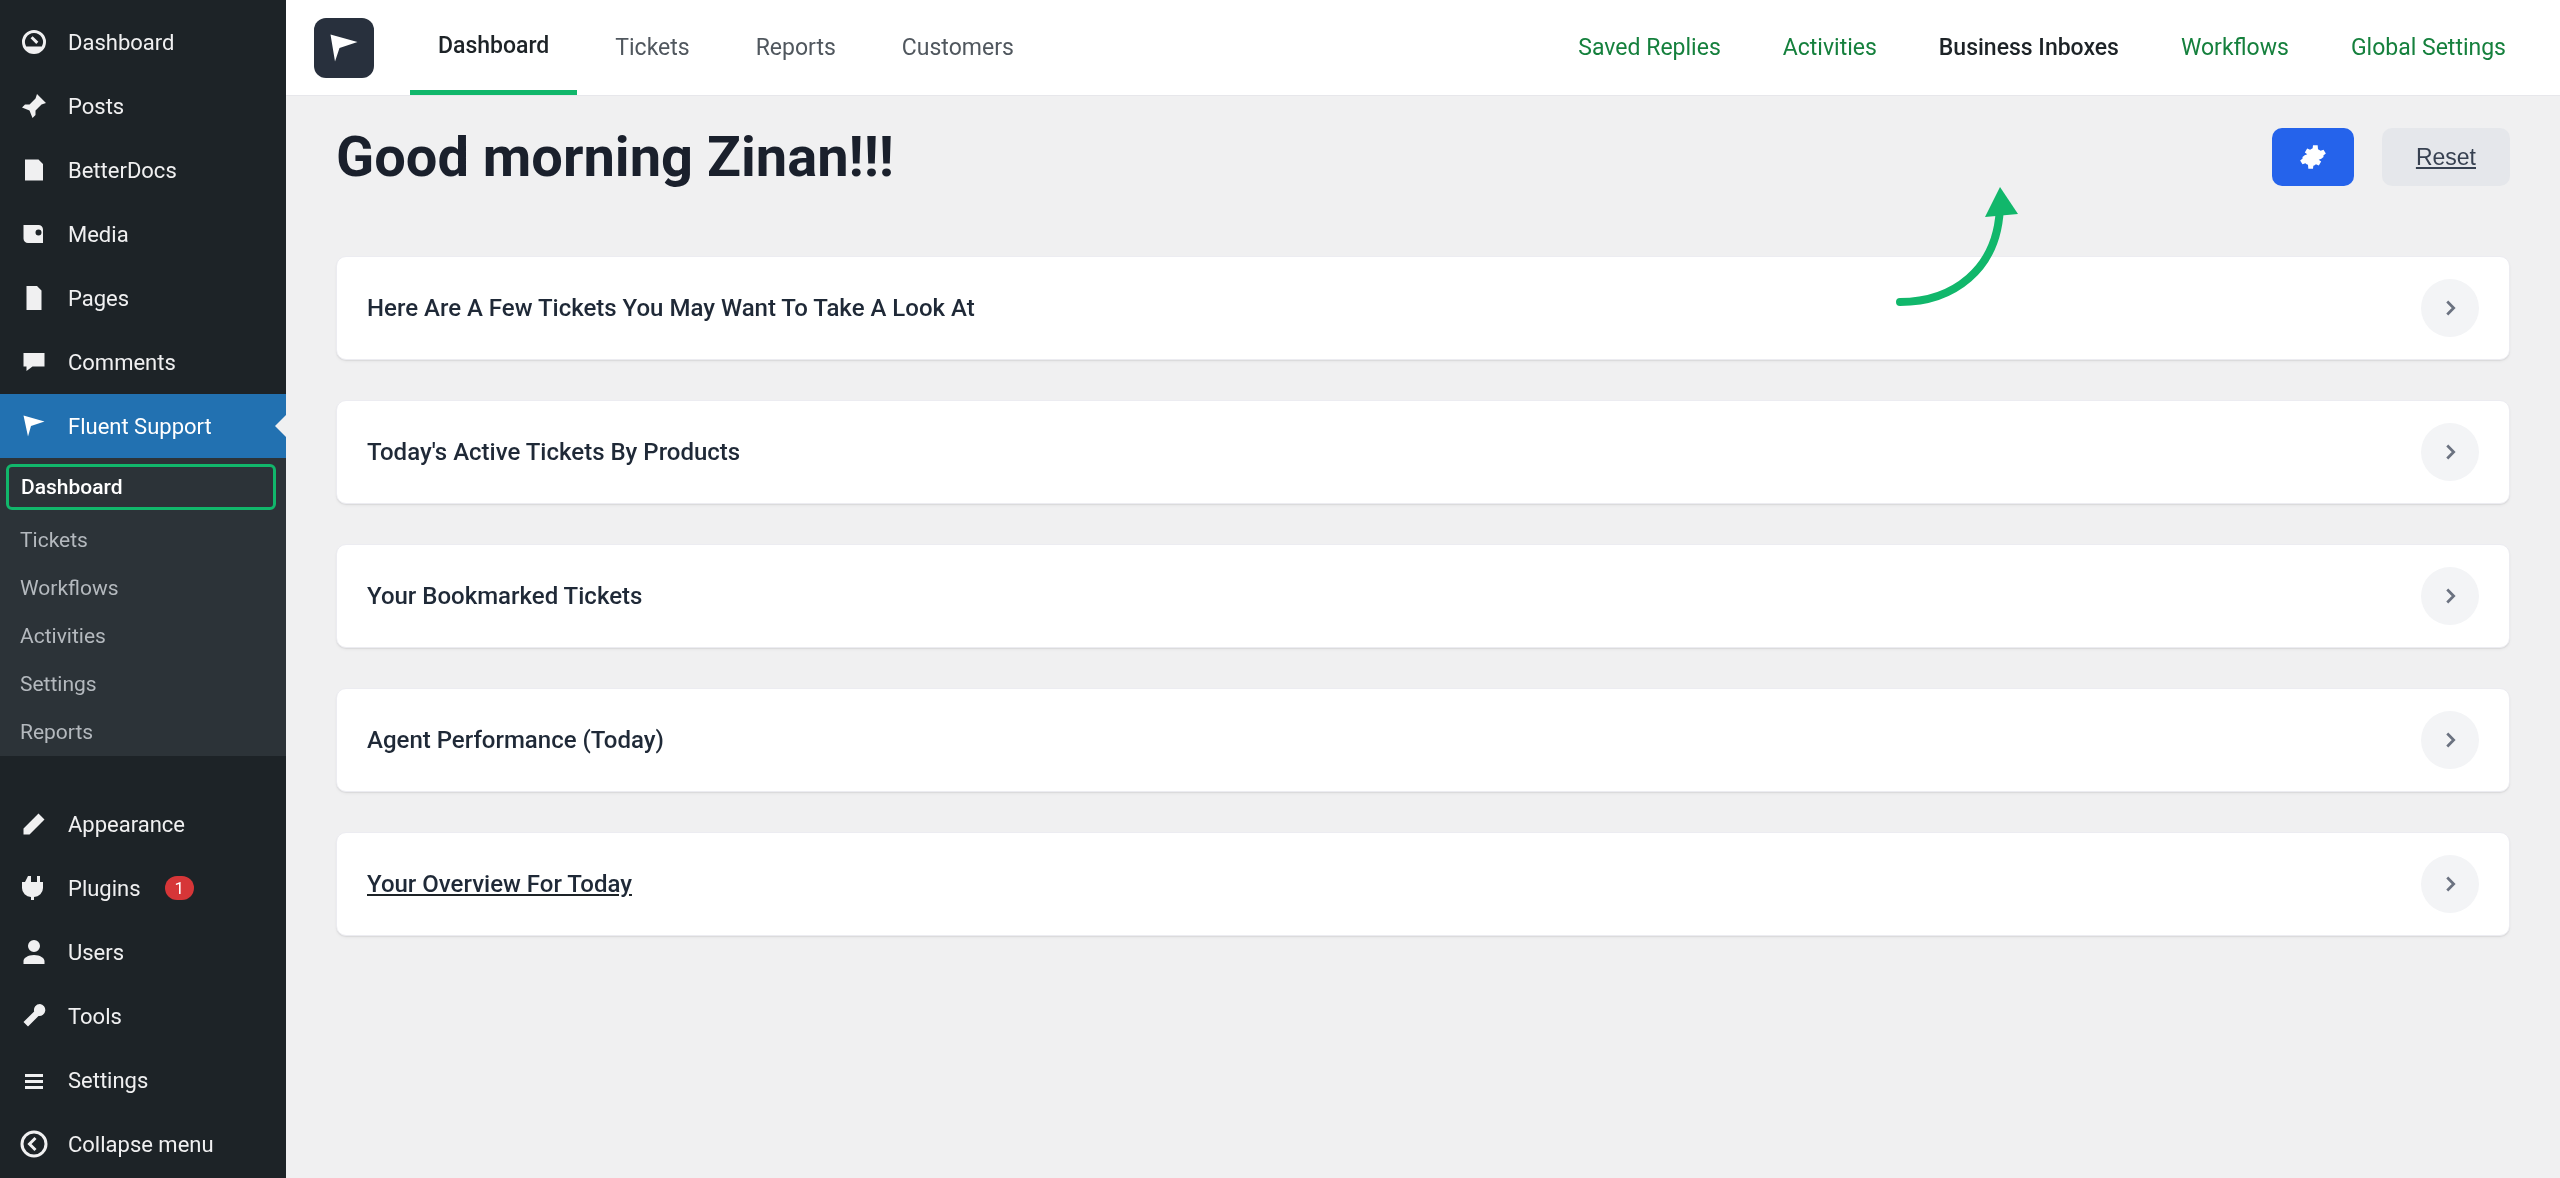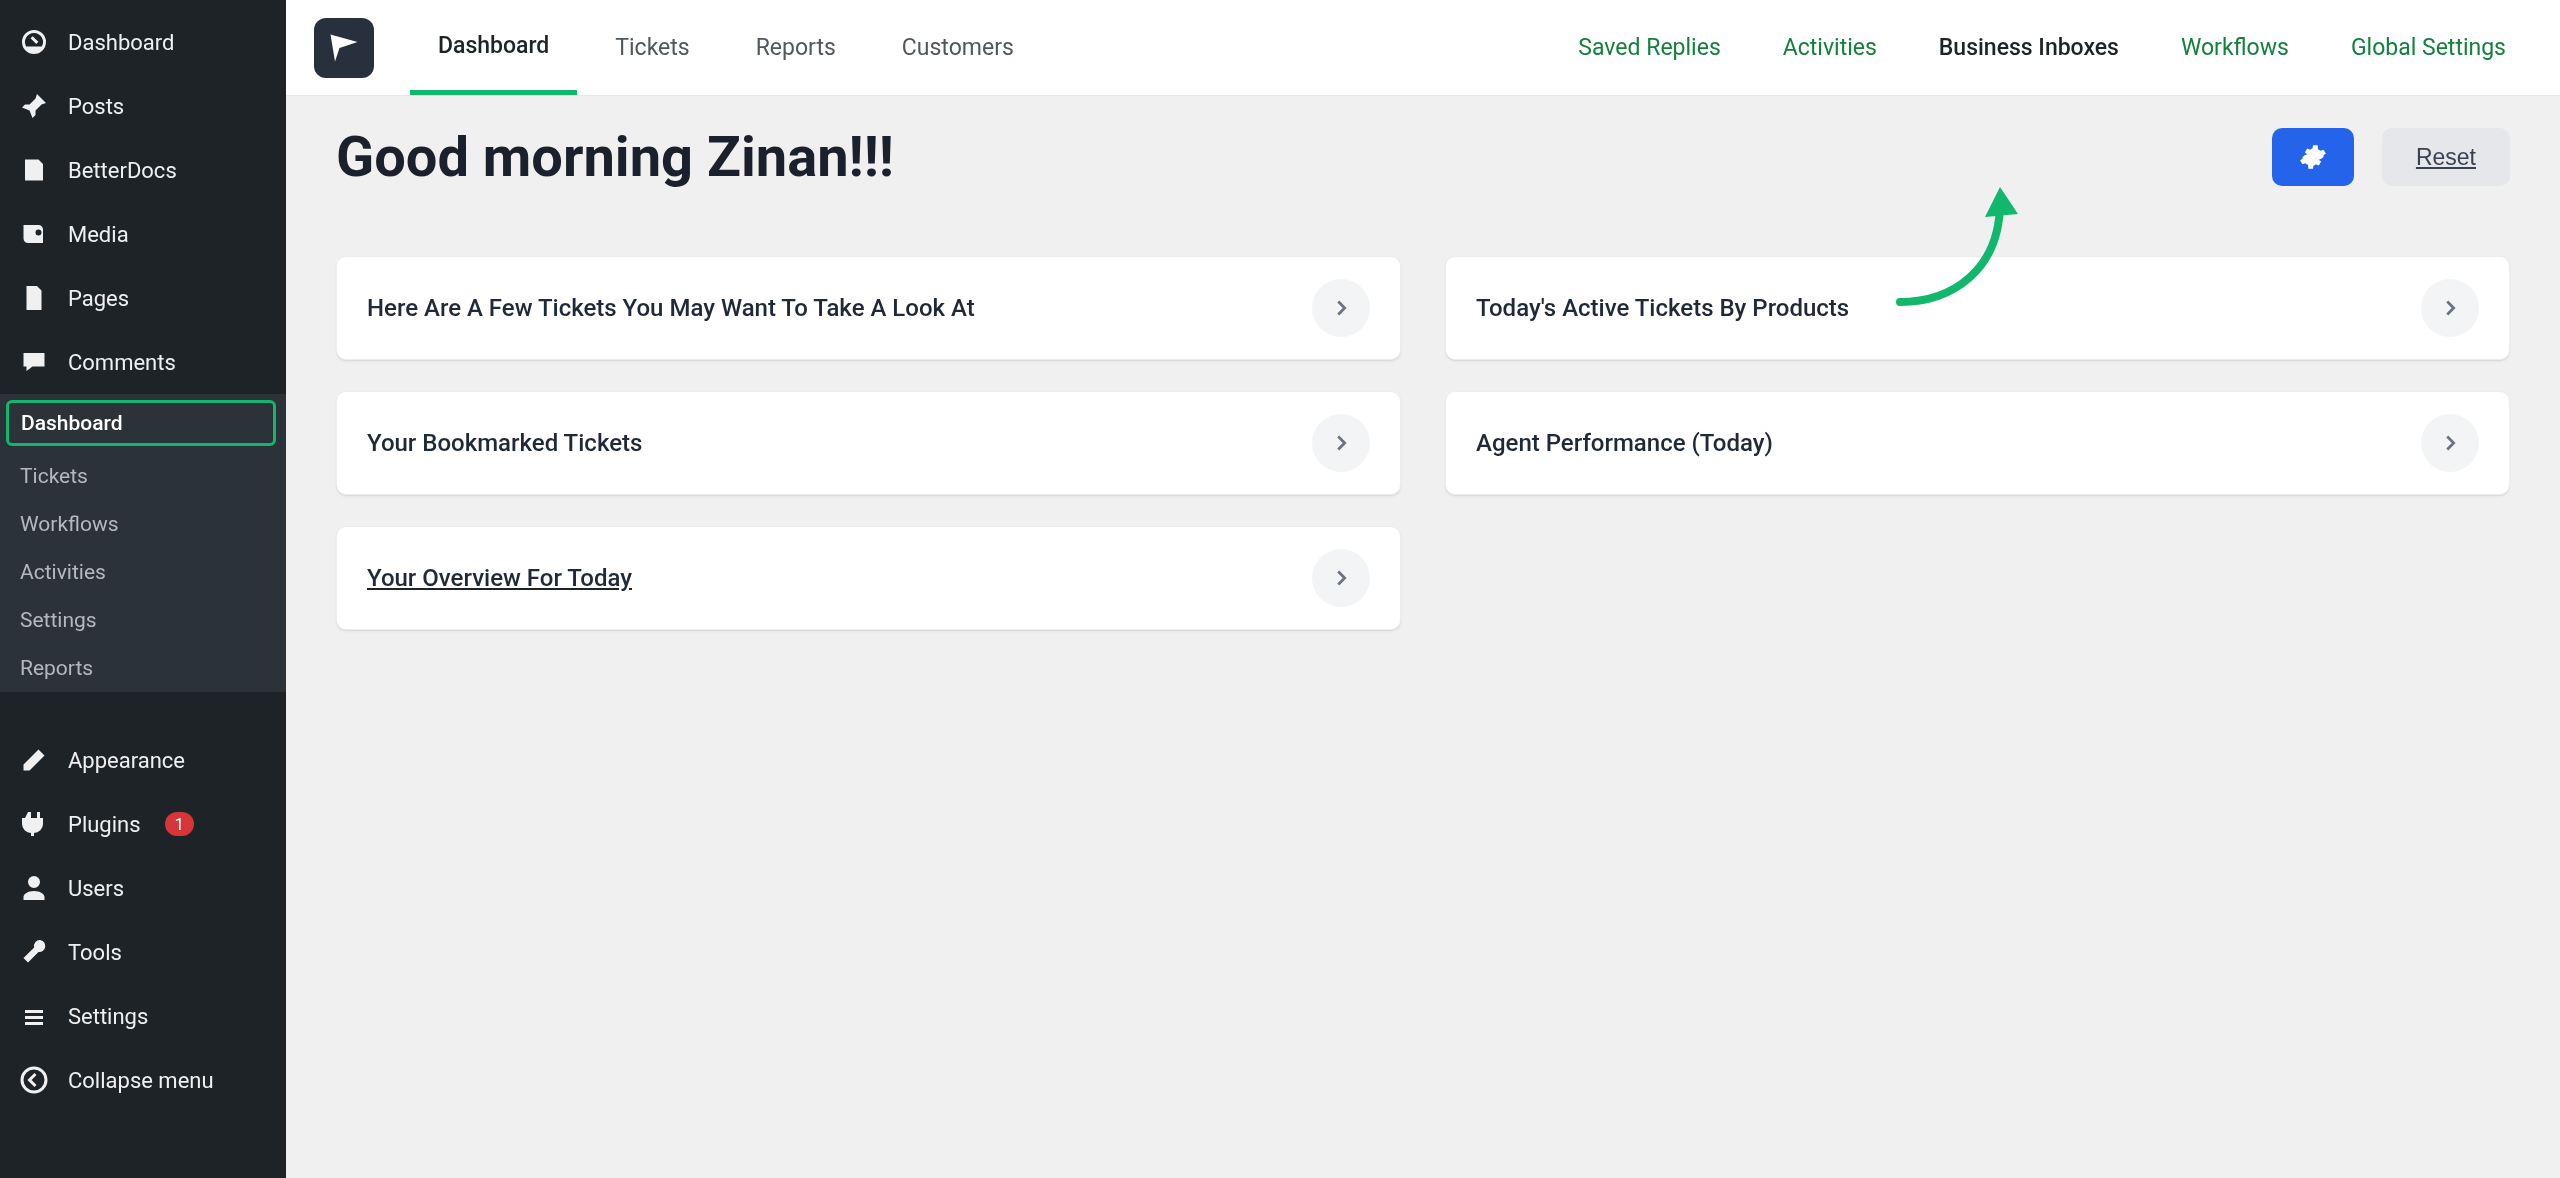--- a/index.html
+++ b/index.html
@@ -137,22 +137,22 @@
     color:#374151;
     border:none; border-radius:10px;
     font-size:23px;
     cursor:pointer;
     text-decoration:underline;
   }
 
   .cards-grid {
     margin-top: 66px;
     display: grid;
-    grid-template-columns: 1fr 1fr;
-    gap: 31px 44px;
+    grid-template-columns: 1fr;
+    gap: 40px 44px;
   }
   .card {
     background:#fff;
     border-radius:10px;
     box-shadow: 0 2px 3px rgba(0,0,0,.04), 0 1px 1px rgba(0,0,0,.06);
     border: 1px solid #ececf1;
     padding: 22px 30px;
     display:flex; align-items:center;
     cursor:pointer;
   }
@@ -221,20 +221,28 @@
     <span>Pages</span>
   </div>
   <div class="wp-item">
     <span class="wp-icon">
         <svg viewBox="0 0 20 20">
           <path d="M3 4h14v9H9l-4 3v-3H3z"></path>
         </svg>
       </span>
     <span>Comments</span>
   </div>
+  <div class="wp-item active">
+    <span class="wp-icon">
+        <svg viewBox="0 0 20 20">
+          <path d="M3 3l14 4-9 3-2 7z"></path>
+        </svg>
+      </span>
+    <span>Fluent Support</span>
+  </div>
 
   <div class="wp-subitems">
     <div class="wp-subitem current">
       <span>Dashboard</span>
     </div>
     <div class="wp-subitem">
       <span>Tickets</span>
     </div>
     <div class="wp-subitem">
       <span>Workflows</span>

